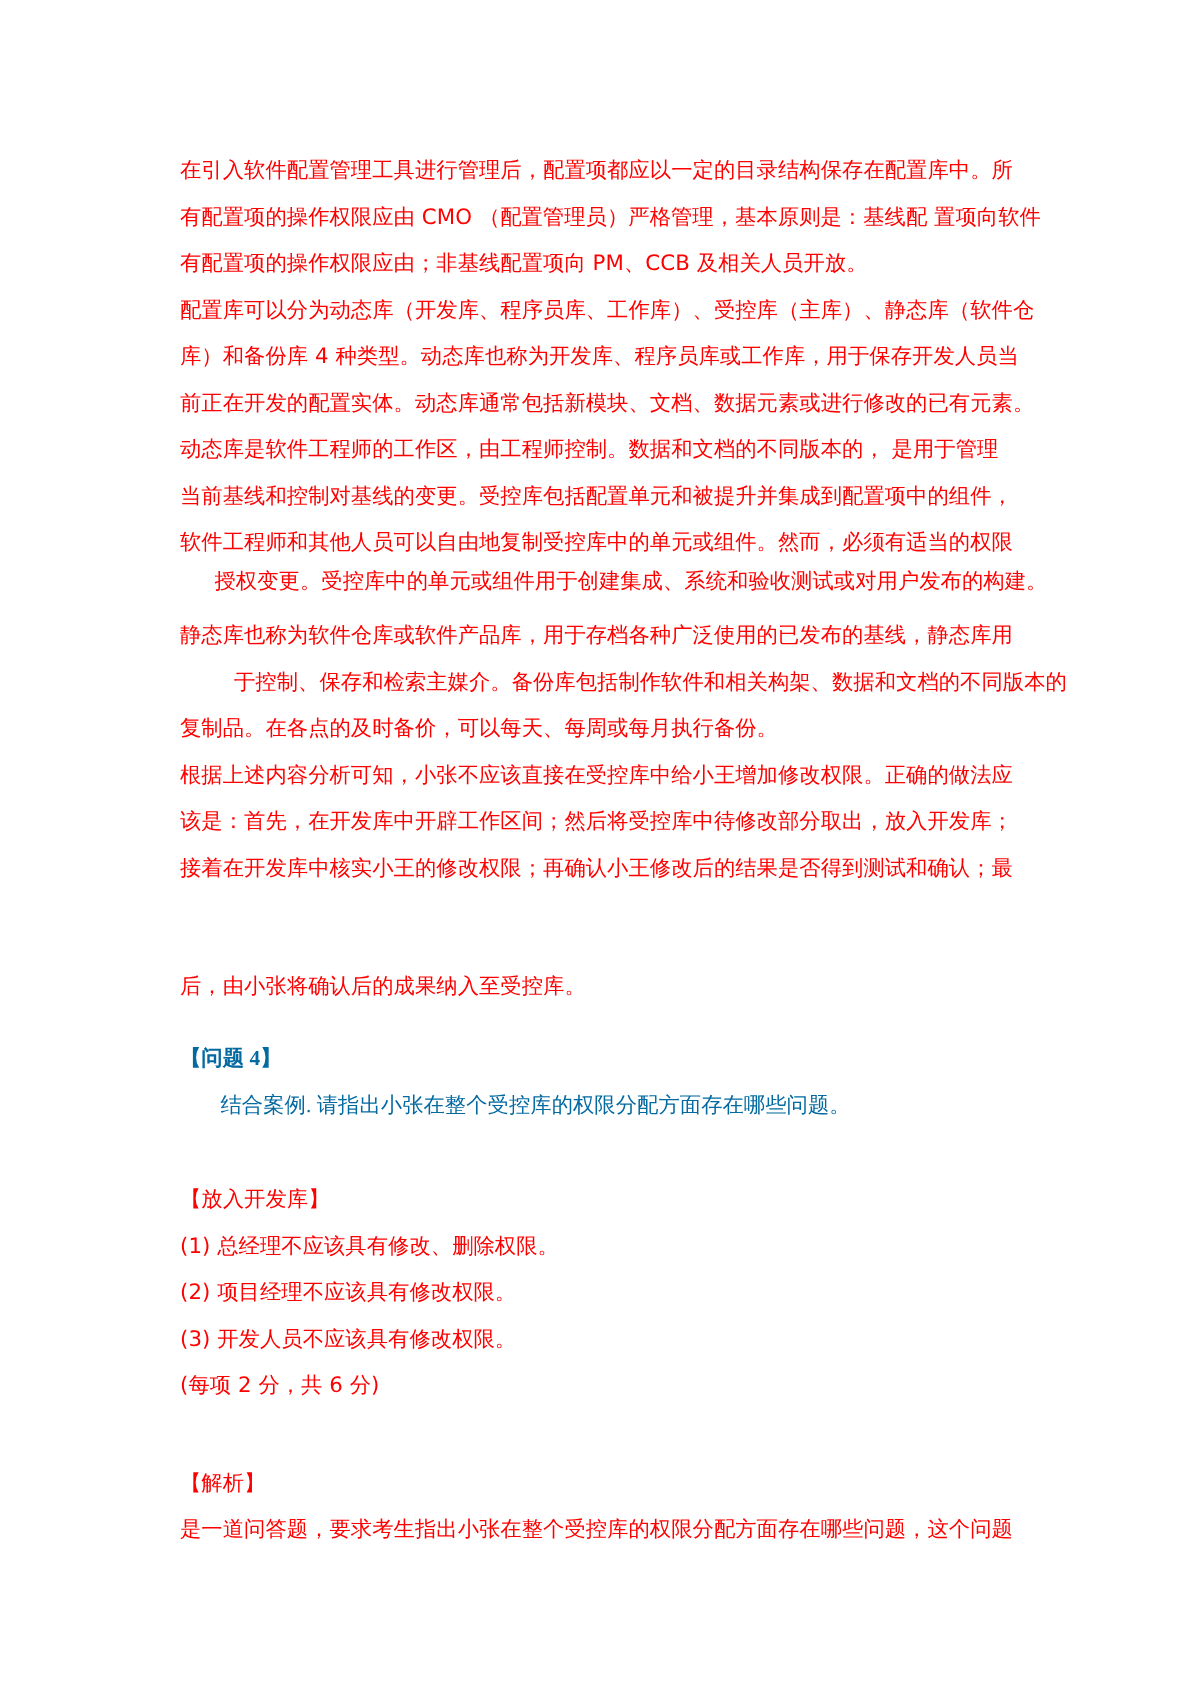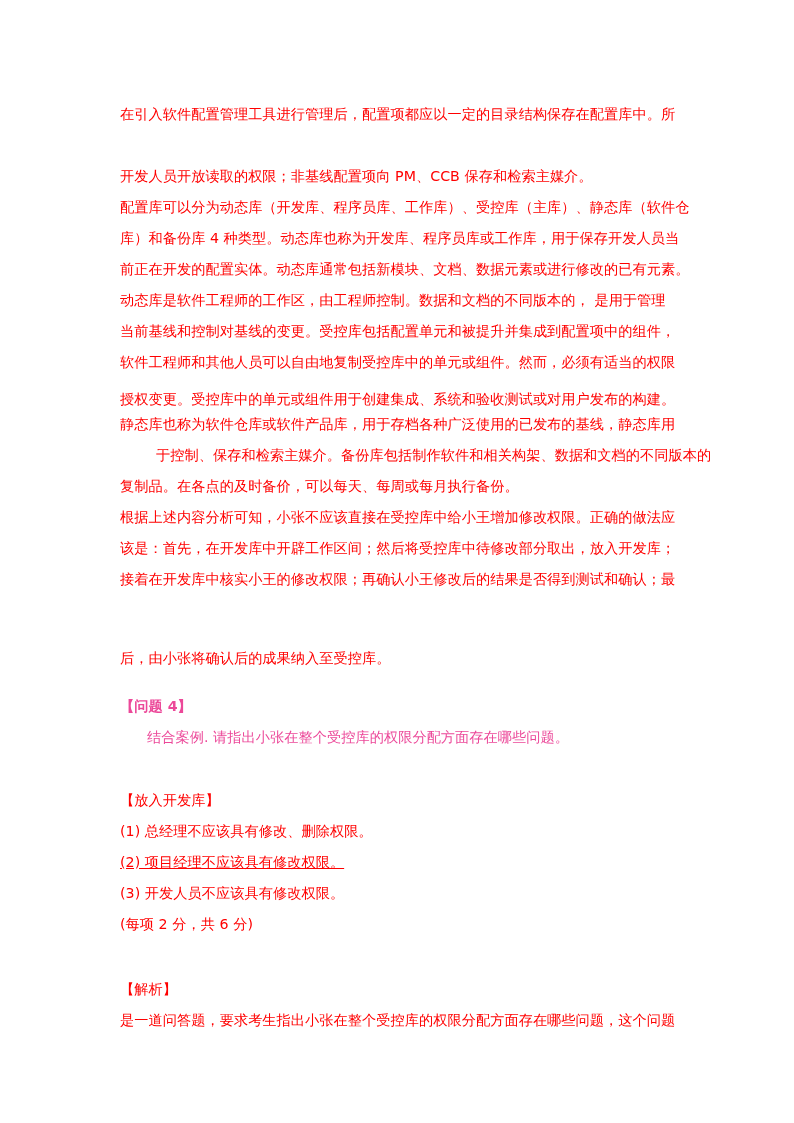--- a/index.html
+++ b/index.html
@@ -23,53 +23,54 @@
     }
     .line {
       position: absolute;
       left: 120px;
       white-space: nowrap;
       font-size: 14.2px;
       line-height: 20px;
       letter-spacing: 0.05px;
     }
     .red { color: #ff0000; }
-    .black { color: #ec4899; }
+    .black { color: #0369a1; font-family: Liberation Serif, serif; }
     .bold { font-weight: bold; }
     .indent { left: 147px; }
   </style>
 </head>
 <body>
 
 <div class="page">
 
   <div class="line red" style="top:104px;">在引入软件配置管理工具进行管理后，配置项都应以一定的目录结构保存在配置库中。所</div>
-  <div class="line red" style="top:166px;">开发人员开放读取的权限；非基线配置项向 PM、CCB 保存和检索主媒介。</div>
+  <div class="line red" style="top:135px;">有配置项的操作权限应由 CMO （配置管理员）严格管理，基本原则是：基线配  置项向软件</div>
+  <div class="line red" style="top:166px;">有配置项的操作权限应由；非基线配置项向 PM、CCB 及相关人员开放。</div>
 
   <div class="line red" style="top:197px;">配置库可以分为动态库（开发库、程序员库、工作库）、受控库（主库）、静态库（软件仓</div>
   <div class="line red" style="top:228px;">库）和备份库 4 种类型。动态库也称为开发库、程序员库或工作库，用于保存开发人员当</div>
   <div class="line red" style="top:259px;">前正在开发的配置实体。动态库通常包括新模块、文档、数据元素或进行修改的已有元素。</div>
   <div class="line red" style="top:290px;">动态库是软件工程师的工作区，由工程师控制。数据和文档的不同版本的，  是用于管理</div>
   <div class="line red" style="top:321px;">当前基线和控制对基线的变更。受控库包括配置单元和被提升并集成到配置项中的组件，</div>
   <div class="line red" style="top:352px;">软件工程师和其他人员可以自由地复制受控库中的单元或组件。然而，必须有适当的权限</div>
-  <div class="line red" style="top:389px;">授权变更。受控库中的单元或组件用于创建集成、系统和验收测试或对用户发布的构建。</div>
+  <div class="line red" style="top:378px;margin-left:23px;">授权变更。受控库中的单元或组件用于创建集成、系统和验收测试或对用户发布的构建。</div>
   <div class="line red" style="top:414px;">静态库也称为软件仓库或软件产品库，用于存档各种广泛使用的已发布的基线，静态库用</div>
   <div class="line red" style="top:445px;margin-left:36px;">于控制、保存和检索主媒介。备份库包括制作软件和相关构架、数据和文档的不同版本的</div>
   <div class="line red" style="top:476px;text-align:center;">复制品。在各点的及时备价，可以每天、每周或每月执行备份。</div>
 
   <div class="line red" style="top:507px;">根据上述内容分析可知，小张不应该直接在受控库中给小王增加修改权限。正确的做法应</div>
   <div class="line red" style="top:538px;">该是：首先，在开发库中开辟工作区间；然后将受控库中待修改部分取出，放入开发库；</div>
   <div class="line red" style="top:569px;text-align:right;">接着在开发库中核实小王的修改权限；再确认小王修改后的结果是否得到测试和确认；最</div>
   <div class="line red" style="top:600px;margin-top:48px;">后，由小张将确认后的成果纳入至受控库。</div>
 
   <div class="line black bold" style="top:696px;">【问题 4】</div>
   <div class="line black indent" style="top:727px;">结合案例. 请指出小张在整个受控库的权限分配方面存在哪些问题。</div>
 
   <div class="line red" style="top:790px;">【放入开发库】</div>
   <div class="line red" style="top:821px;text-align:right;">(1) 总经理不应该具有修改、删除权限。</div>
-  <div class="line red" style="top:852px;text-decoration:underline;">(2) 项目经理不应该具有修改权限。</div>
+  <div class="line red" style="top:852px;">(2) 项目经理不应该具有修改权限。</div>
   <div class="line red" style="top:883px;">(3) 开发人员不应该具有修改权限。</div>
   <div class="line red" style="top:914px;">(每项 2 分，共 6 分)</div>
 
   <div class="line red" style="top:979px;">【解析】</div>
   <div class="line red" style="top:1010px;">是一道问答题，要求考生指出小张在整个受控库的权限分配方面存在哪些问题，这个问题</div>
 
 </div>
 
 </body></html>

